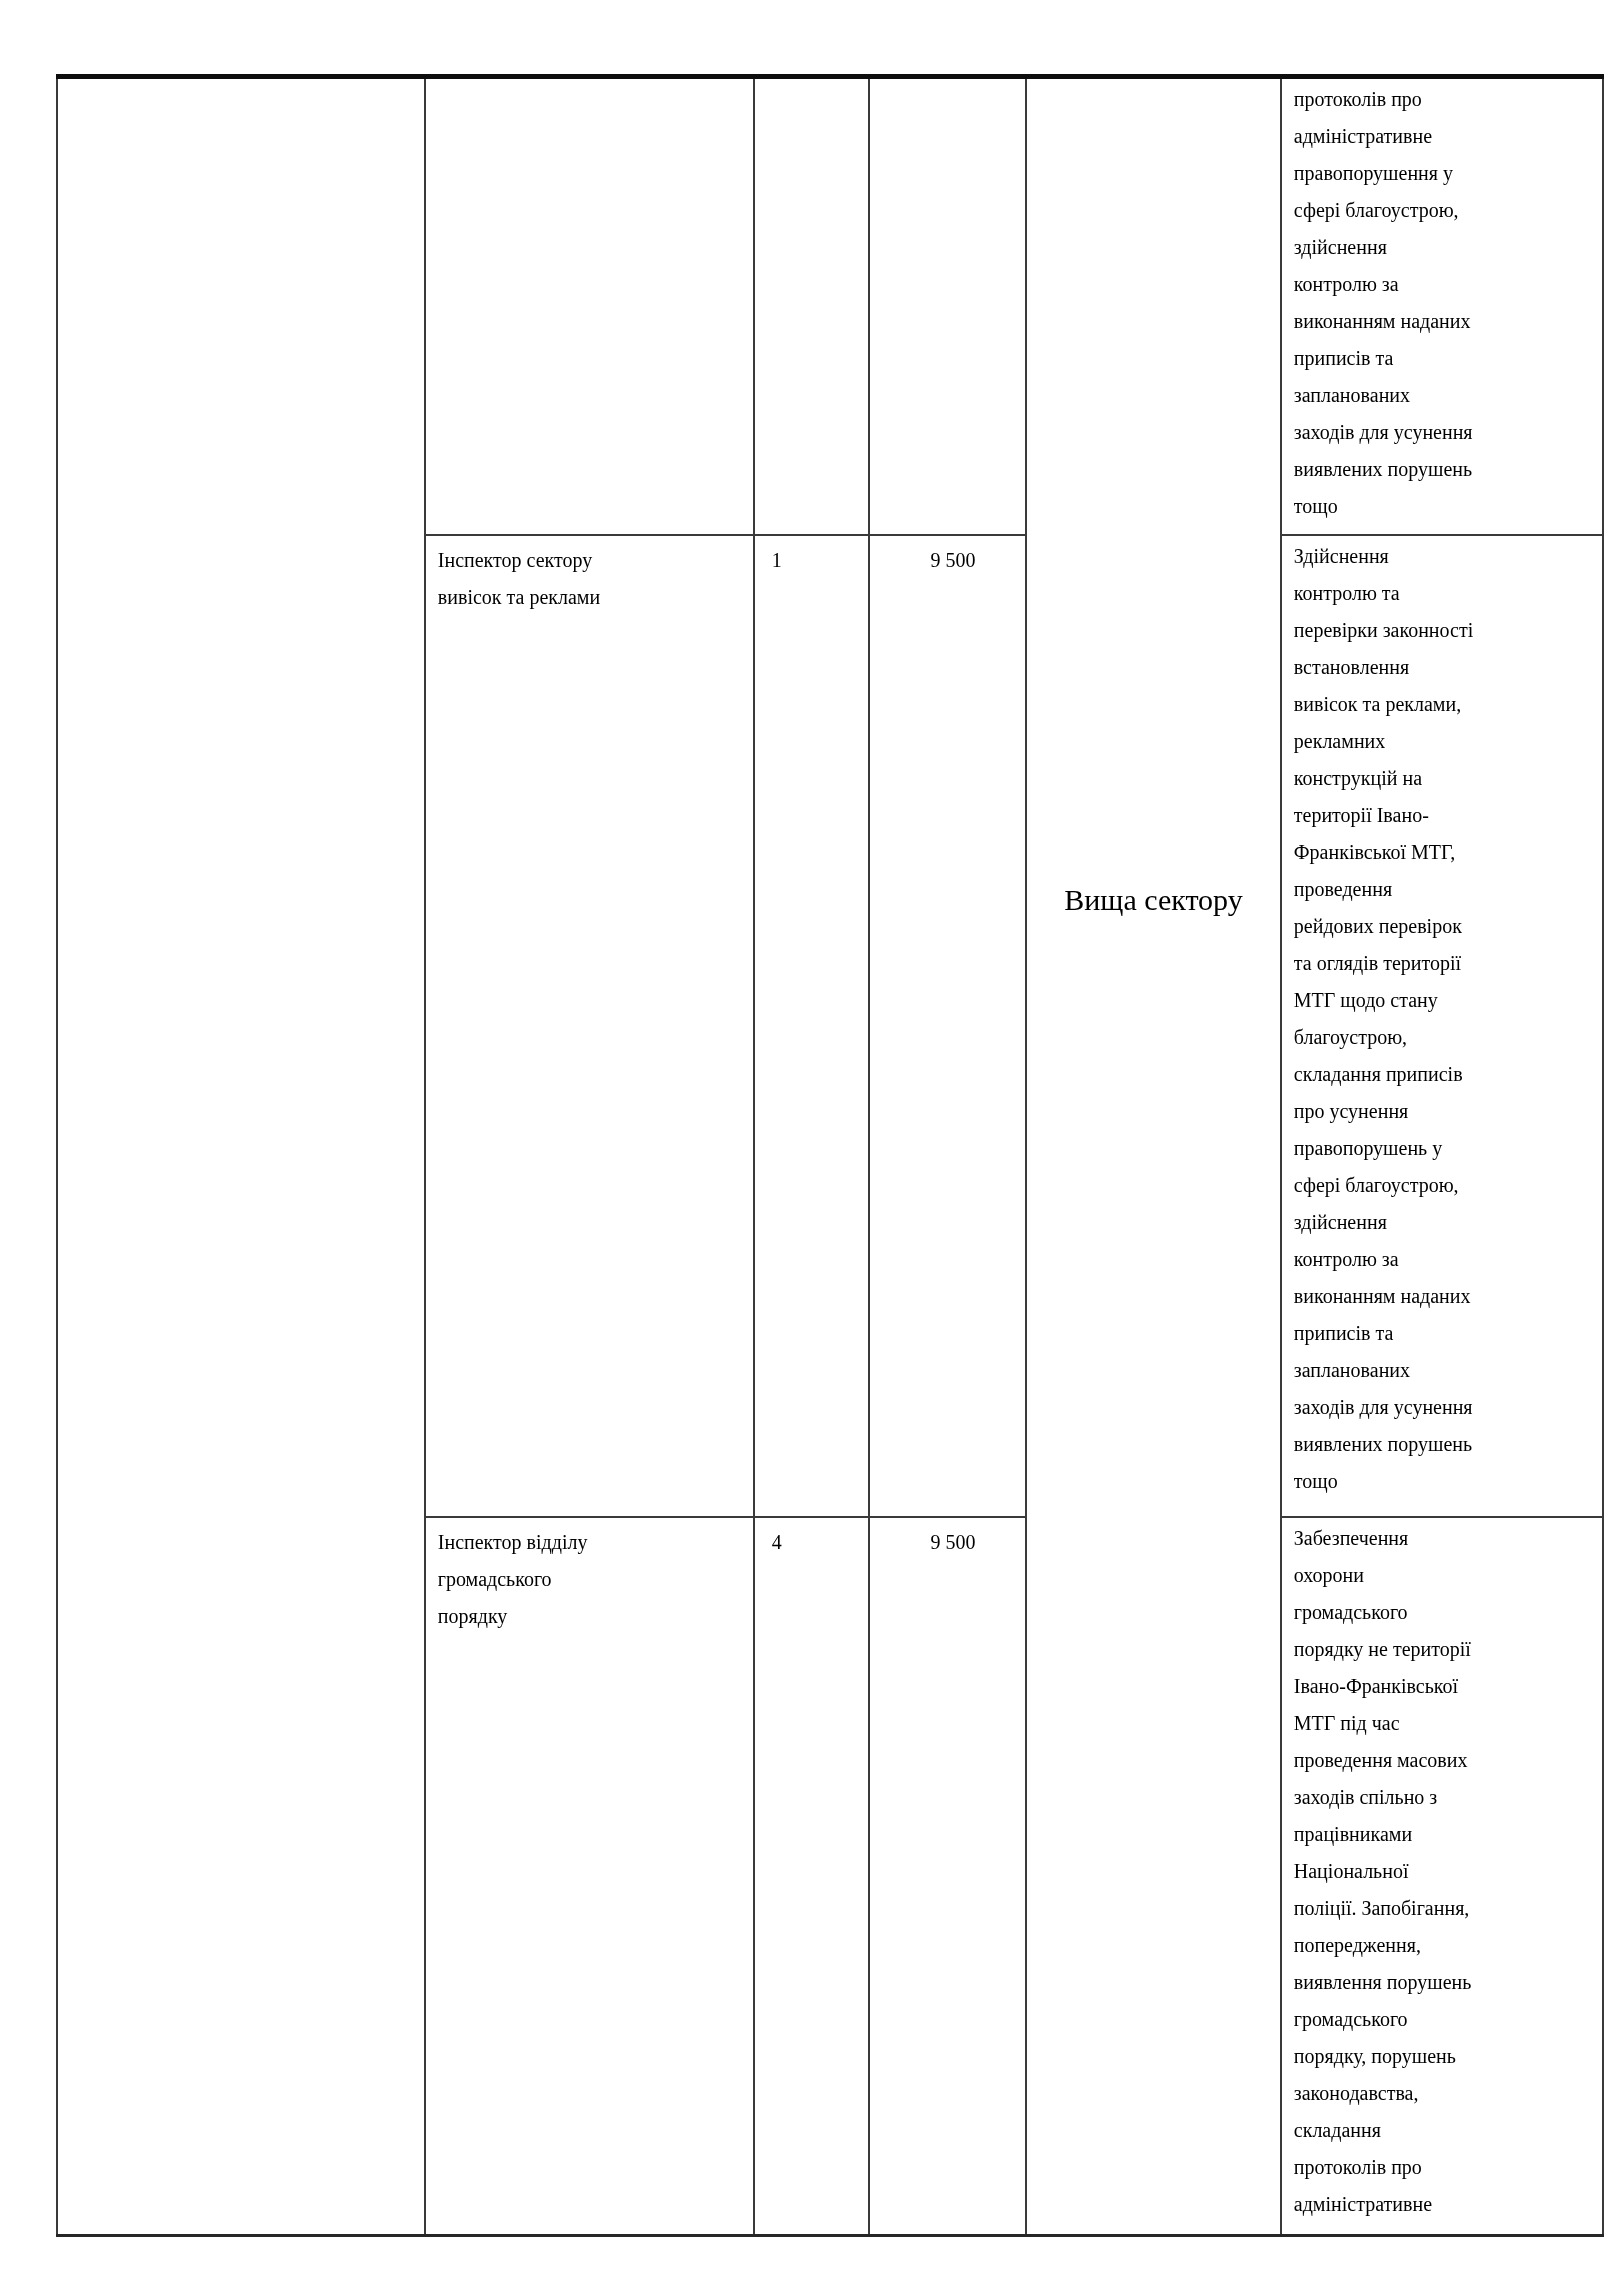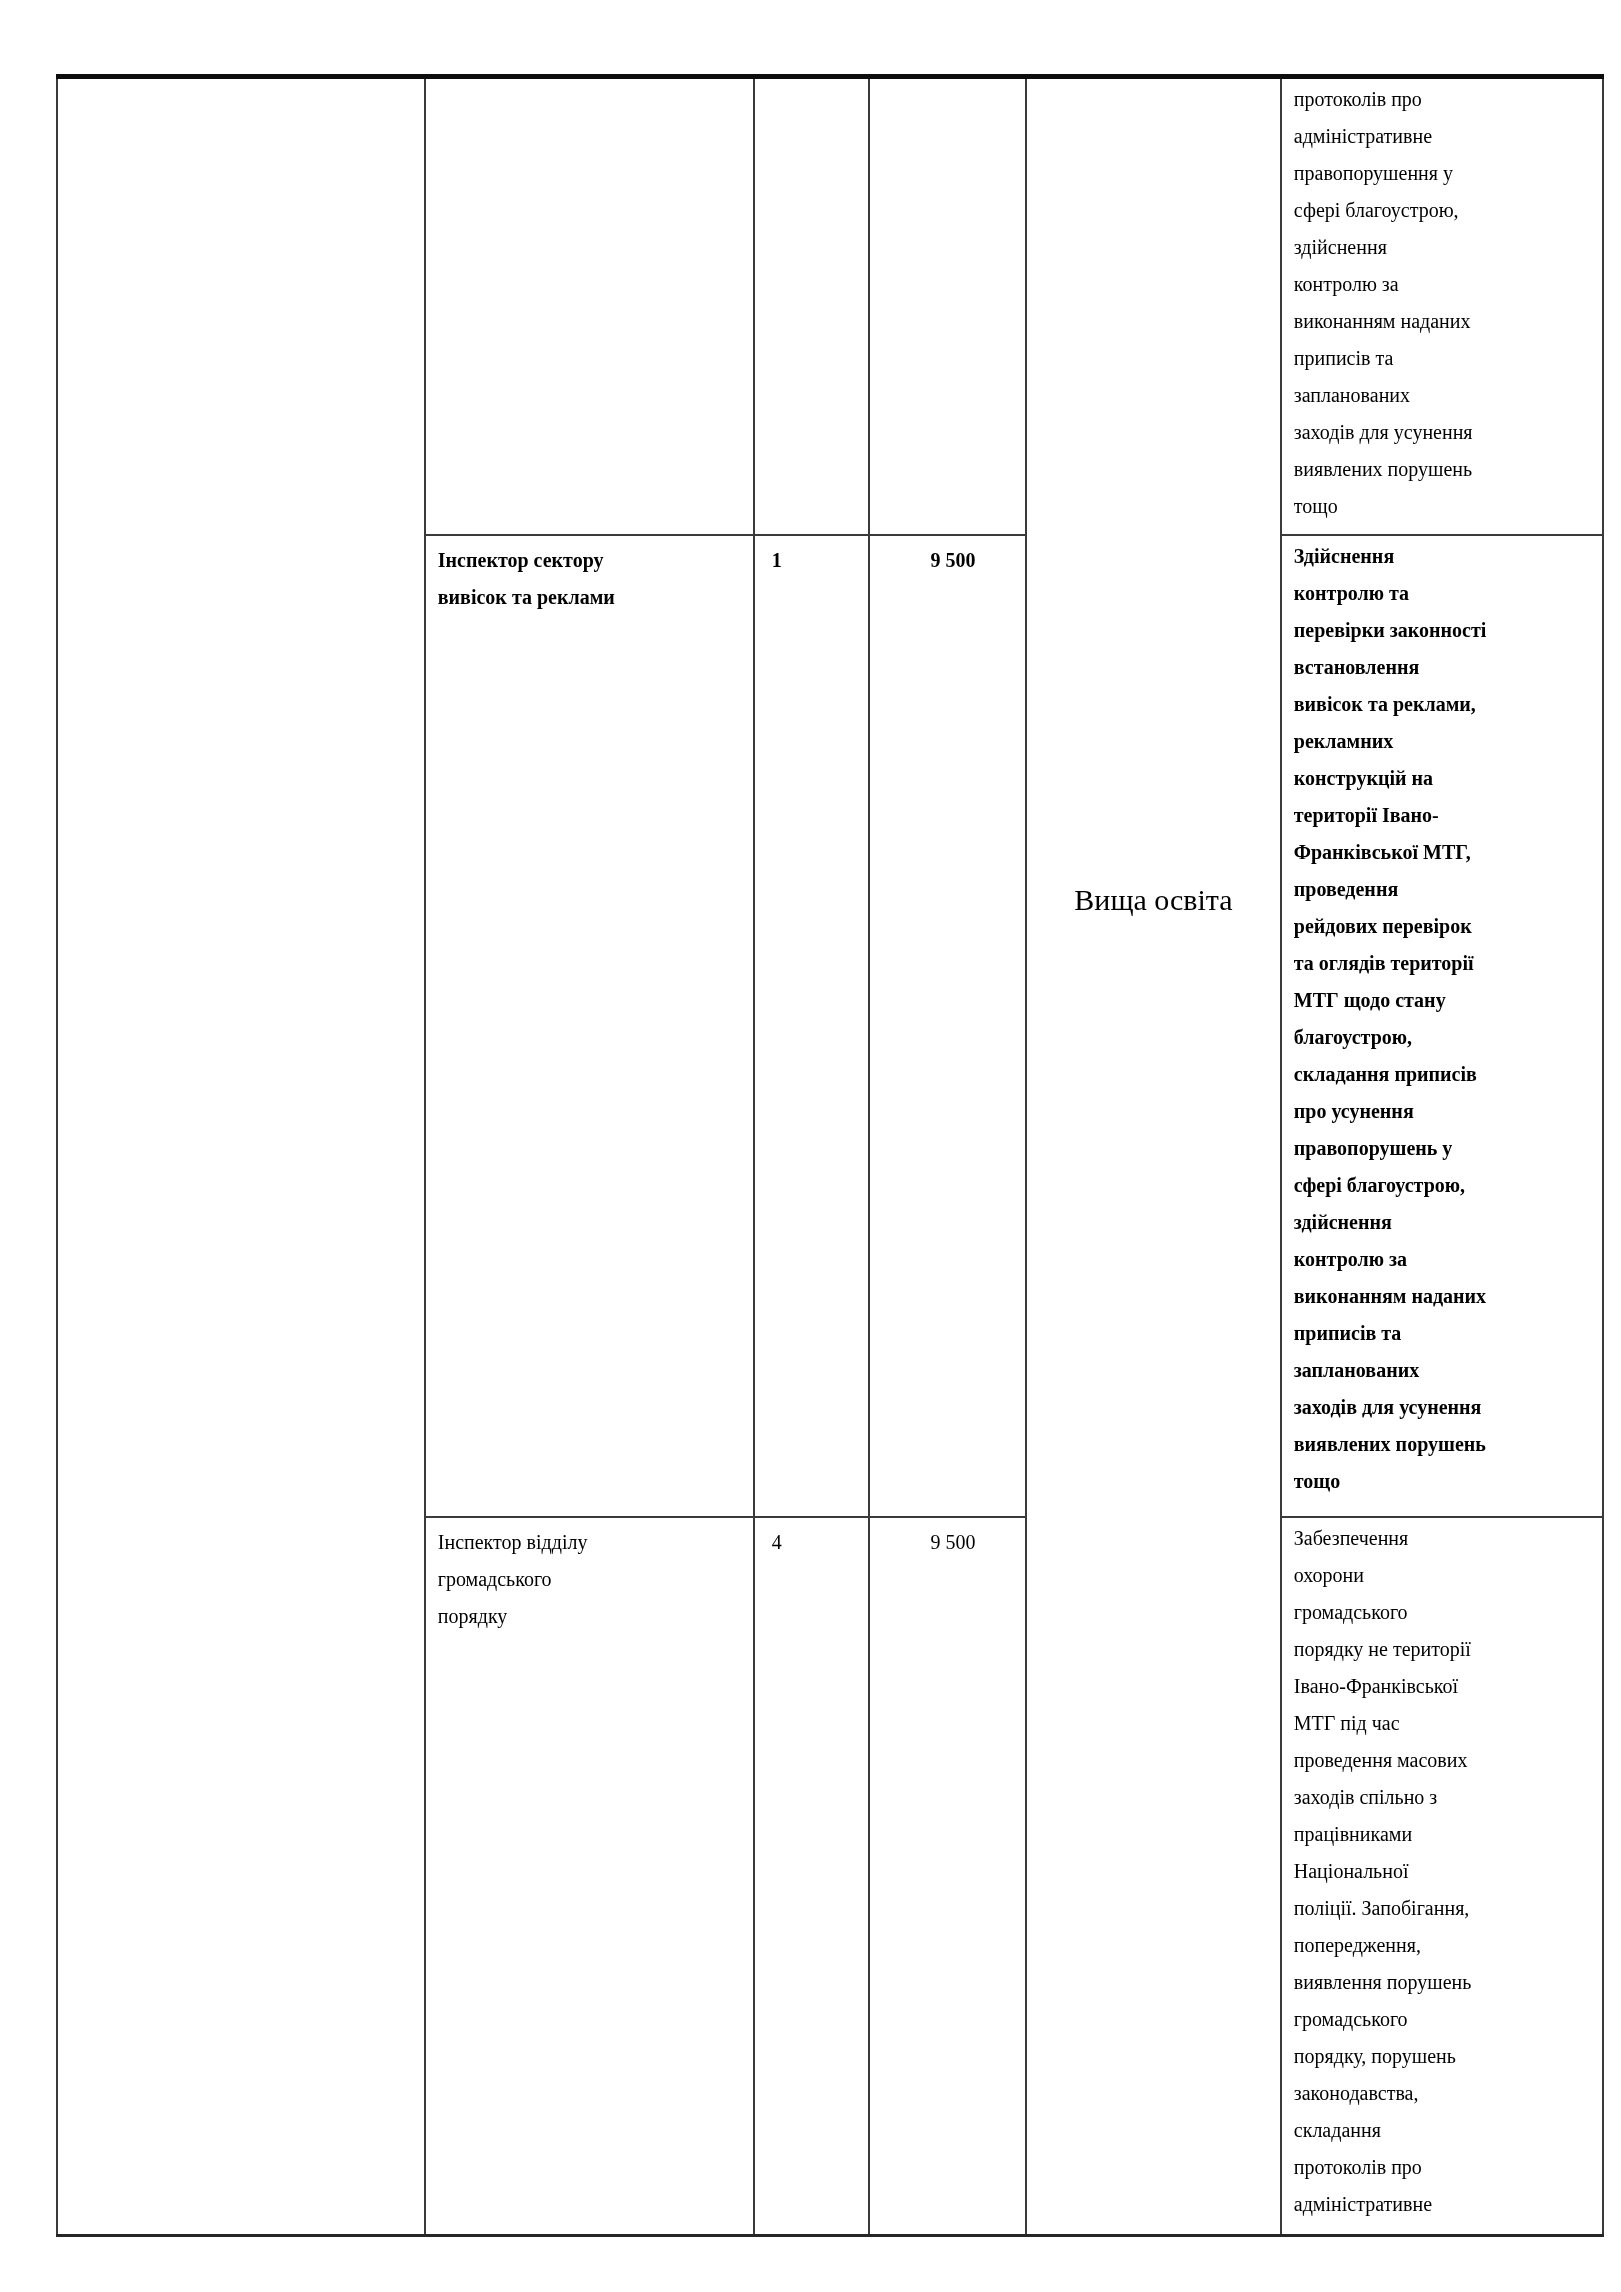--- a/index.html
+++ b/index.html
@@ -25,21 +25,21 @@
     border-top: 5.9px solid #0d0d0d;
     border-bottom: 3.9px solid #262626;
   }
   td {
     border: 2px solid #3a3a3a;
     vertical-align: top;
     padding: 0;
   }
   tr.r2 > td, tr.r3 > td { border-top-width: 2.9px; border-top-color: #333333; }
   tr.r1 { height: 452px; }
-  tr.r2 { height: 981px; font-weight: bold; }
+  tr.r2 { height: 981px; }
   tr.r3 { height: 713px; }
   .txt {
     font-size: 20px;
     line-height: 37px;
     white-space: pre-line;
     overflow: hidden;
   }
   .pos    { padding: 5.9px 9.8px 0 11.8px; }
   .num    { padding: 5.9px 3.9px 0 16.7px; }
   .sal    { padding: 5.9px 3.9px 0 14.7px; text-align: center; }
@@ -77,21 +77,21 @@
         <td>
           <div class="txt pos clip1"></div>
         </td>
         <td>
           <div class="txt num clip1"></div>
         </td>
         <td>
           <div class="txt sal clip1"></div>
         </td>
         <td rowspan="3" class="c5">
-          <div class="edu">Вища освіта</div>
+          <div class="edu">Вища сектору</div>
         </td>
         <td>
           <div class="txt duties clip1">протоколів про
 адміністративне
 правопорушення у
 сфері благоустрою,
 здійснення
 контролю за
 виконанням наданих
 приписів та

